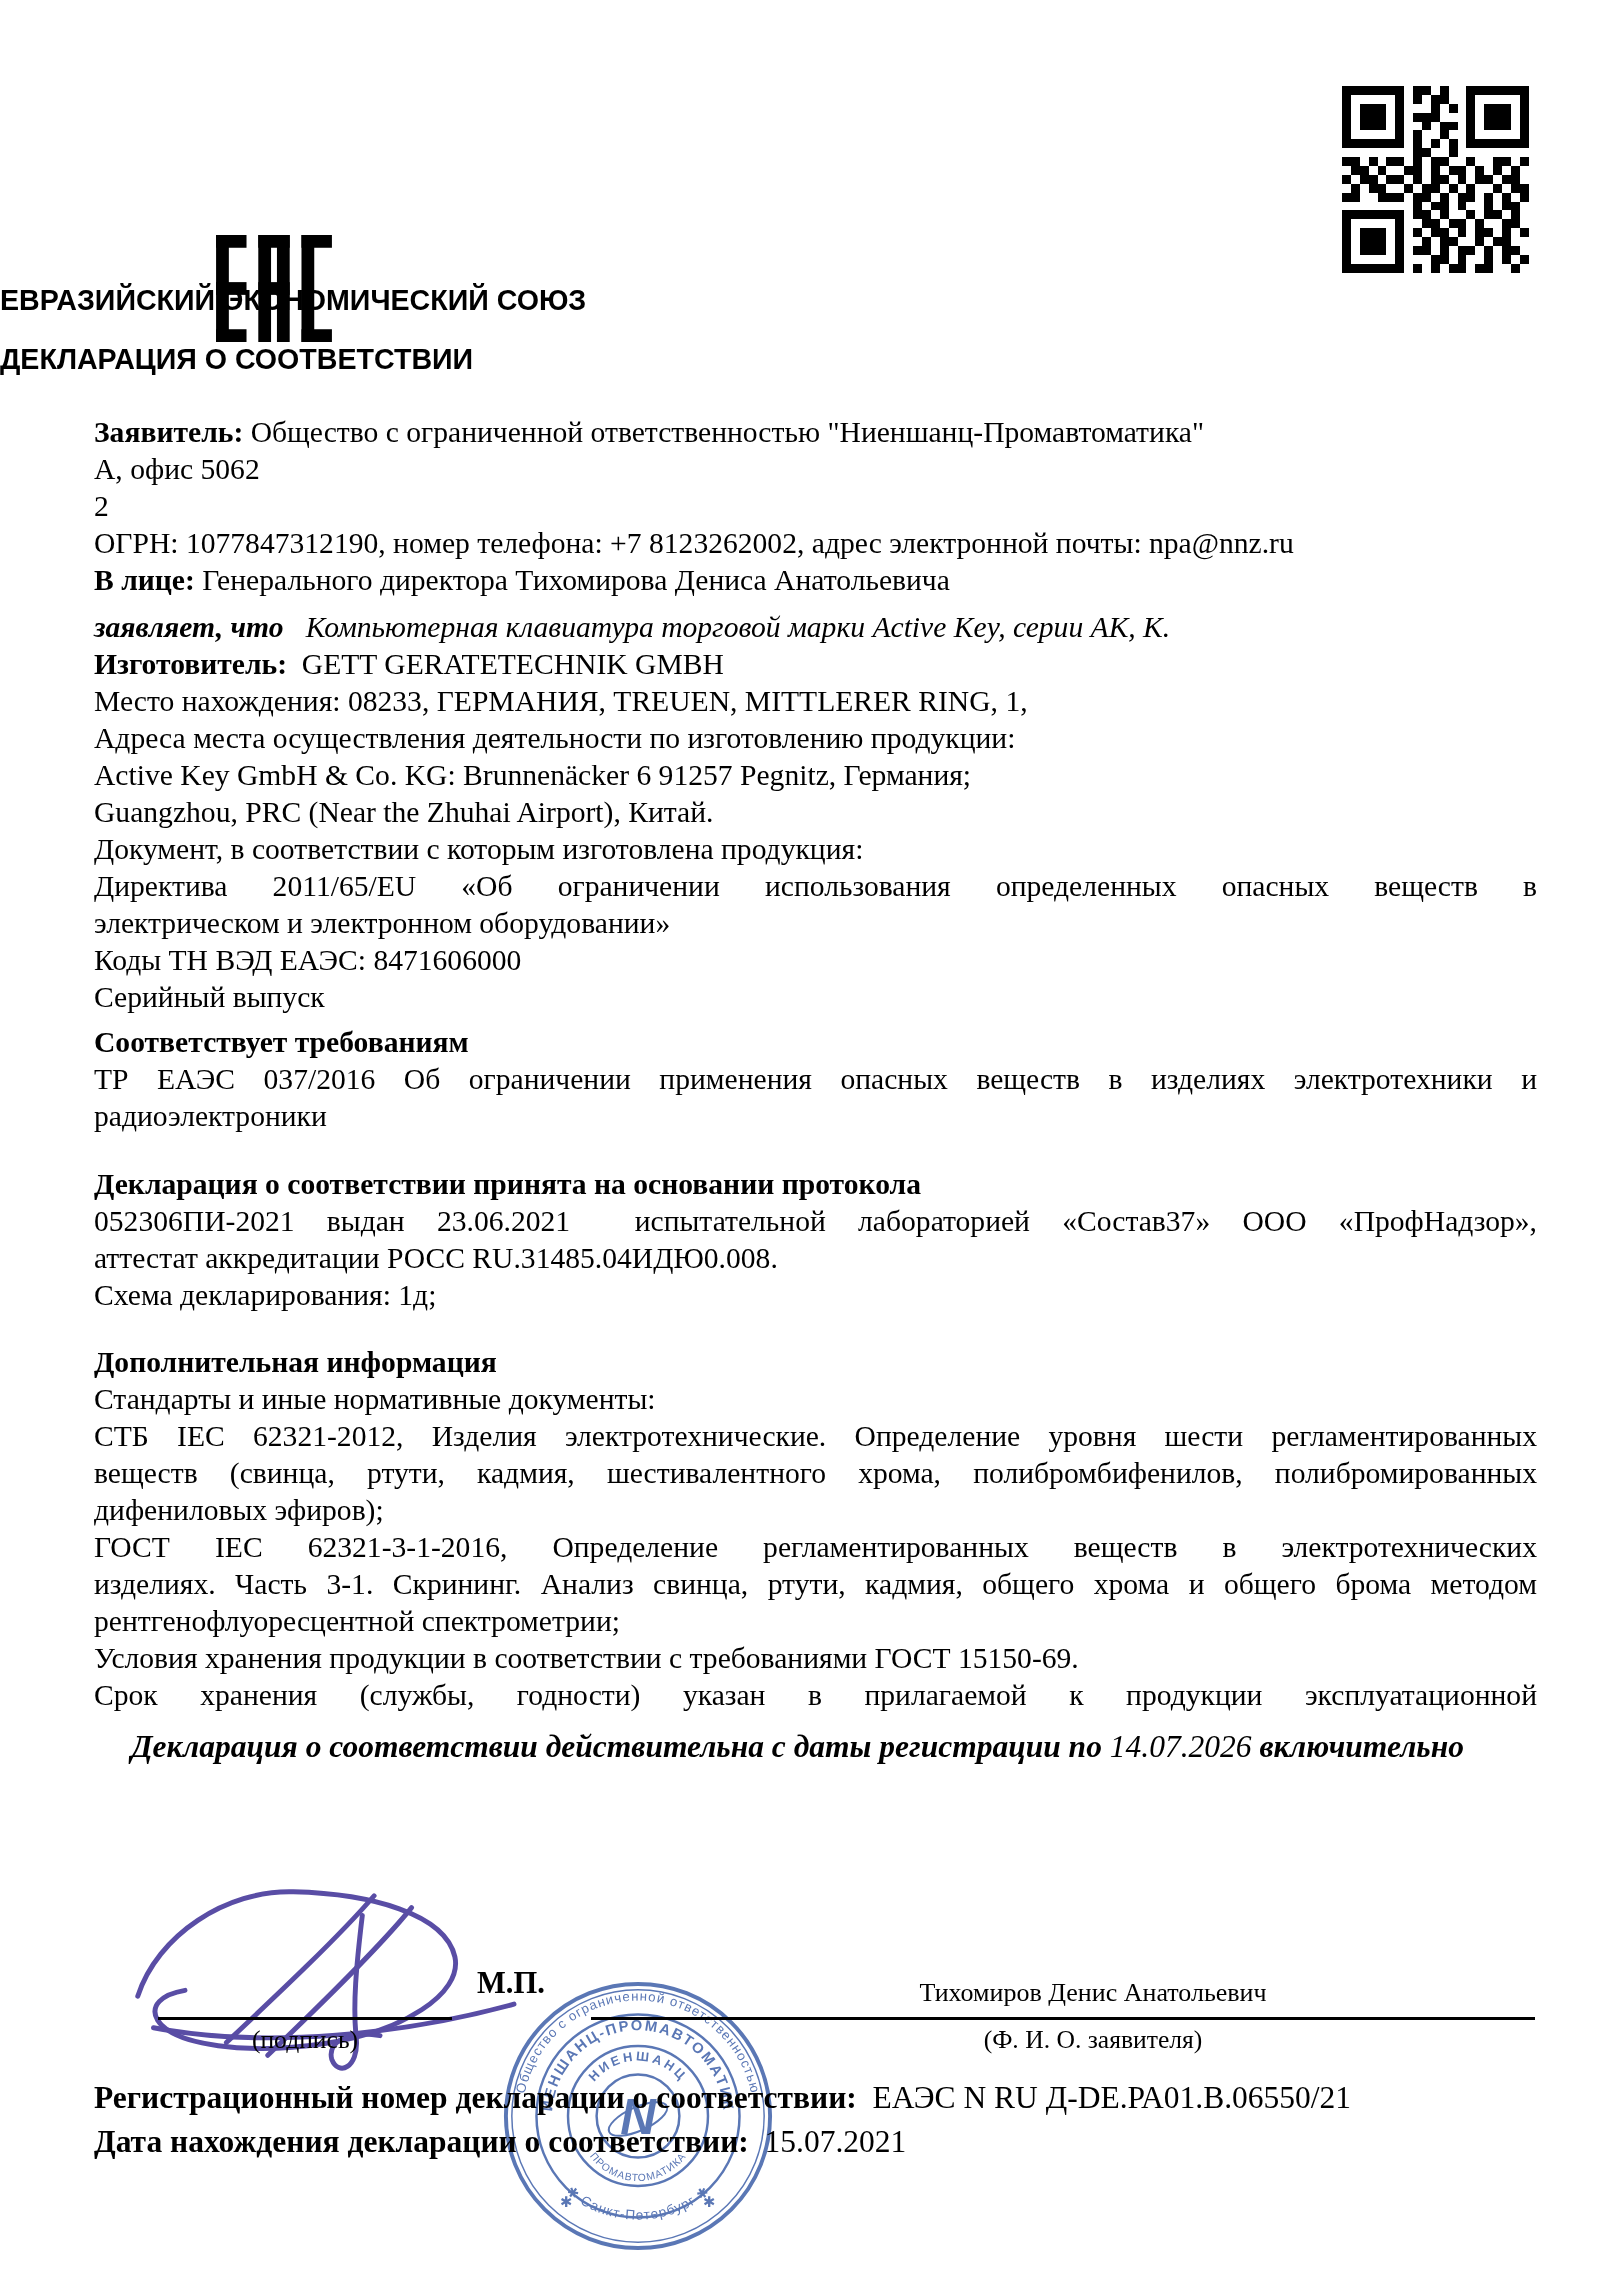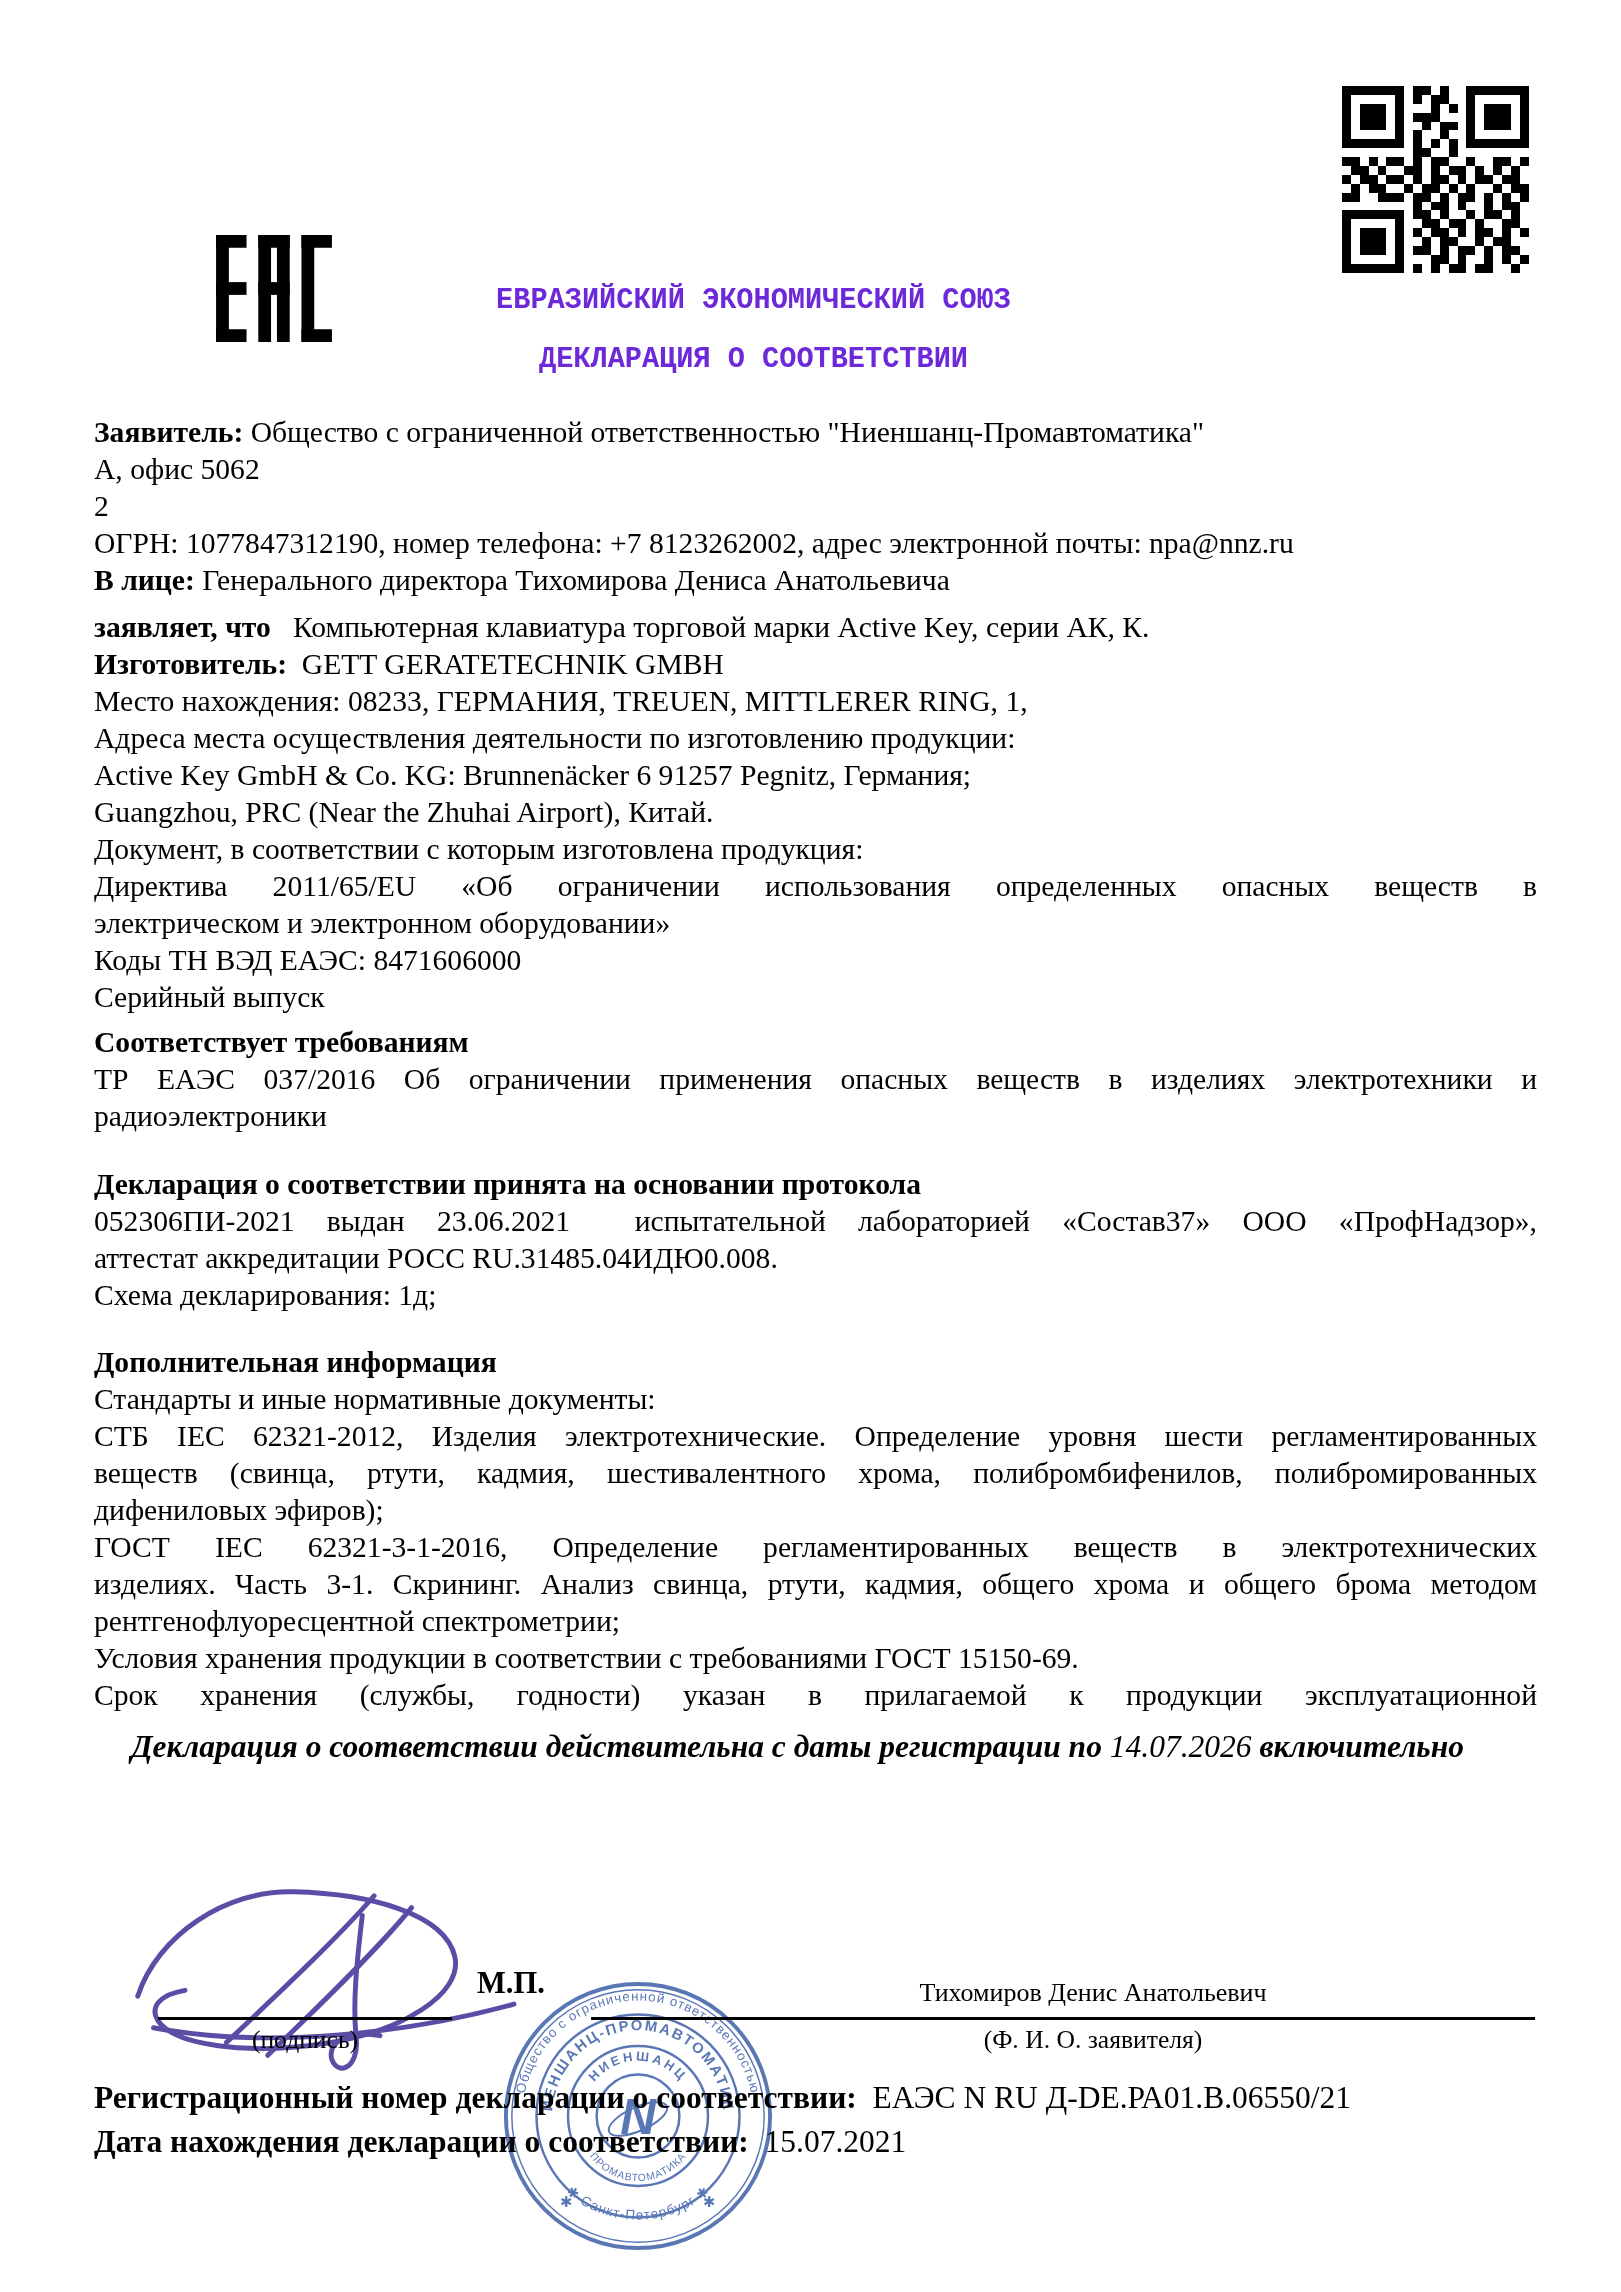--- a/index.html
+++ b/index.html
@@ -3,23 +3,23 @@
 <meta charset="utf-8">
 <style>
   html,body{margin:0;padding:0;background:#888;}
   .page{
     position:relative;width:1621px;height:2292px;background:#ffffff;
     margin:0 auto;overflow:hidden;
     font-family:"Liberation Serif","DejaVu Serif",serif;color:#000;
   }
   
   .eac{position:absolute;left:216px;top:235px;width:116px;height:107px;}
-  .titles{position:absolute;left:0;right:114px;top:284px;text-align:center;
-    font-family:Liberation Mono, monospace;font-weight:bold;
-    font-size:28.6px;line-height:33px;color:#6d28d9;}
+  .titles{position:absolute;left:0;right:114px;top:284px;
+    font-family:Liberation Sans, sans-serif;font-weight:bold;
+    font-size:28.6px;line-height:33px;color:#000000;}
   .title2{margin-top:25.6px;}
   .qr{position:absolute;left:1342px;top:86px;display:grid;
     grid-template-columns:repeat(21,8.9px);grid-auto-rows:8.9px;}
   .qm{background:transparent;}
   .qm.d{background:#000;}
   
   .bodytext{position:absolute;left:94px;top:414px;width:1443px;
     font-size:29.6px;line-height:37px;}
   .line{text-align:left;white-space:normal;}
   .line.j{text-align:justify;text-align-last:justify;}
@@ -513,21 +513,21 @@
     <div>ЕВРАЗИЙСКИЙ ЭКОНОМИЧЕСКИЙ СОЮЗ</div>
     <div class="title2">ДЕКЛАРАЦИЯ О СООТВЕТСТВИИ</div>
   </div>
 
   <div class="bodytext">
       <div class="line"><span class="b">Заявитель:</span><span> Общество с ограниченной ответственностью "Ниеншанц-Промавтоматика"</span></div>
       <div class="line"><span>А, офис 5062</span></div>
       <div class="line"><span>2</span></div>
       <div class="line"><span>ОГРН: 1077847312190, номер телефона: +7 8123262002, адрес электронной почты: npa@nnz.ru</span></div>
       <div class="line" style="margin-top: 0;"><span class="b">В лице:</span><span> Генерального директора Тихомирова Дениса Анатольевича</span></div>
-      <div class="line" style="margin-top: 9.9px;"><span class="b">заявляет, что</span><span>&nbsp;&nbsp;&nbsp;Компьютерная клавиатура торговой марки Active Key, серии АК, К.</span></div>
+      <div class="line" style="margin-top: 9.9px; font-style: italic;"><span class="b">заявляет, что</span><span>&nbsp;&nbsp;&nbsp;Компьютерная клавиатура торговой марки Active Key, серии АК, К.</span></div>
       <div class="line"><span class="b">Изготовитель:</span><span>&nbsp; GETT GERATETECHNIK GMBH</span></div>
       <div class="line"><span>Место нахождения: 08233, ГЕРМАНИЯ, TREUEN, MITTLERER RING, 1,</span></div>
       <div class="line"><span>Адреса места осуществления деятельности по изготовлению продукции:</span></div>
       <div class="line"><span>Active Key GmbH &amp; Co. KG: Brunnenäcker 6 91257 Pegnitz, Германия;</span></div>
       <div class="line"><span>Guangzhou, PRC (Near the Zhuhai Airport), Китай.</span></div>
       <div class="line"><span>Документ, в соответствии с которым изготовлена продукция:</span></div>
       <div class="line j"><span>Директива 2011/65/EU «Об ограничении использования определенных опасных веществ в</span></div>
       <div class="line"><span>электрическом и электронном оборудовании»</span></div>
       <div class="line"><span>Коды ТН ВЭД ЕАЭС: 8471606000</span></div>
       <div class="line"><span>Серийный выпуск</span></div>

